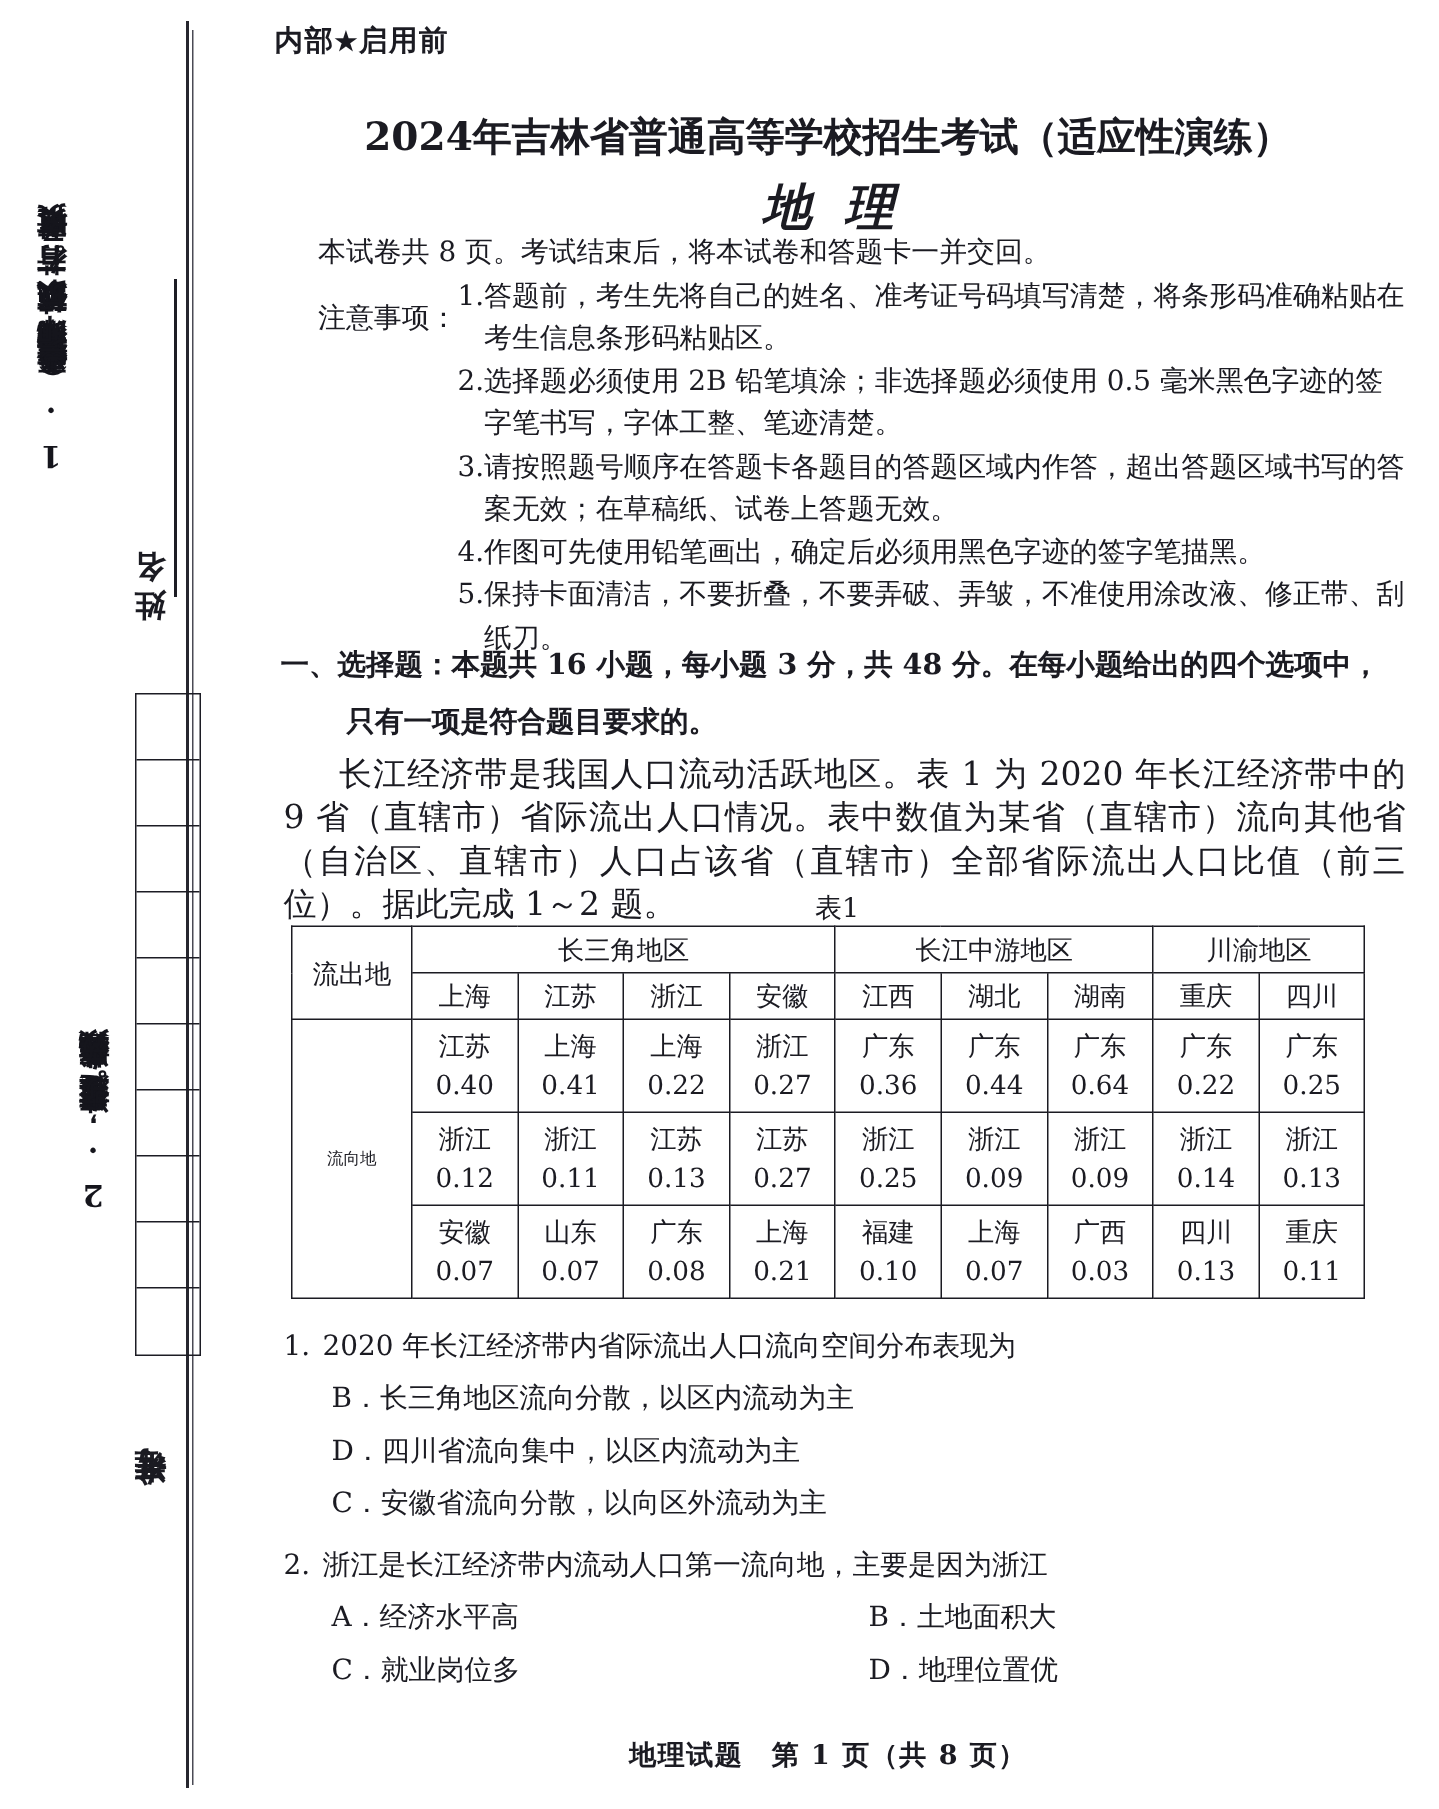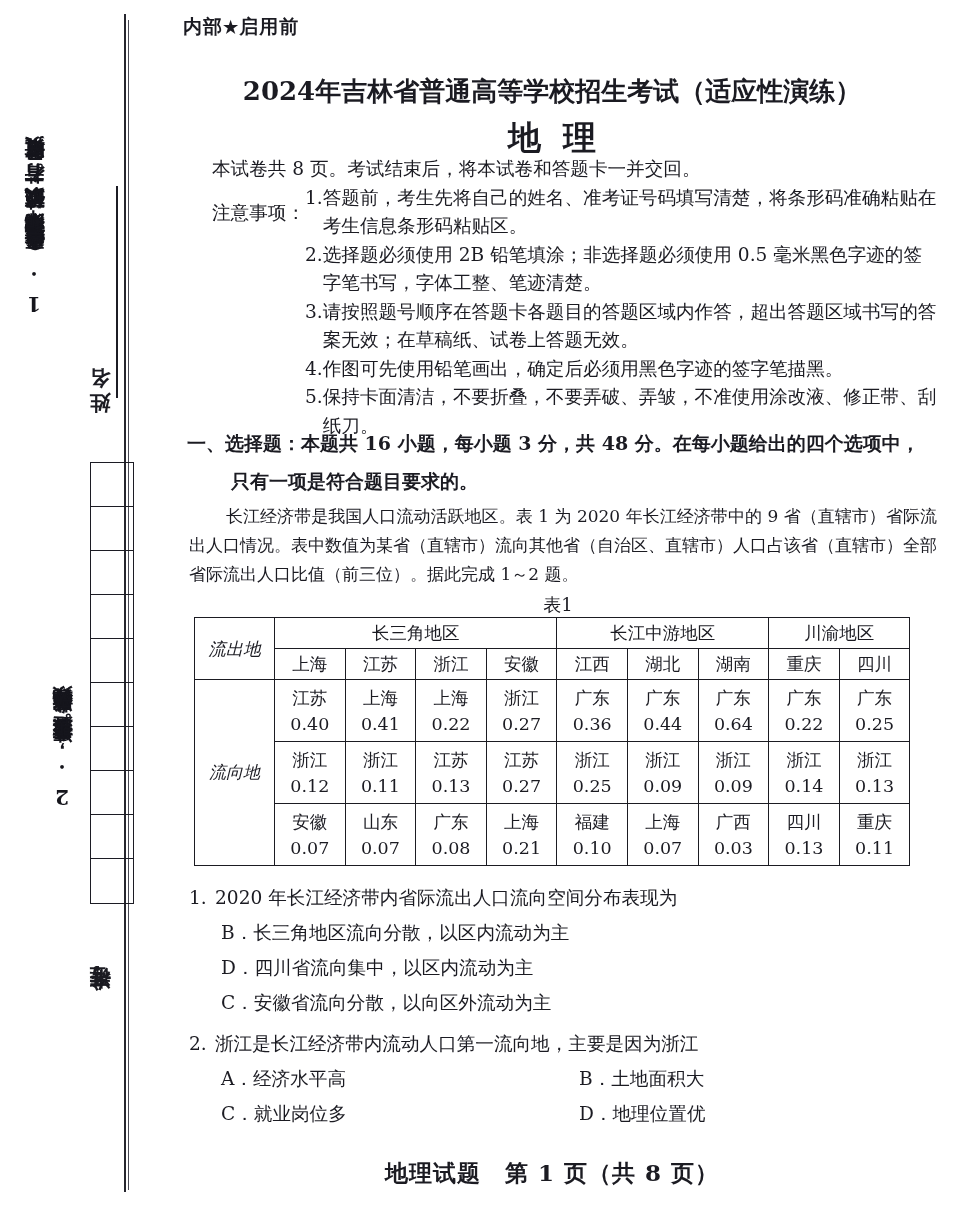--- a/index.html
+++ b/index.html
@@ -121,20 +121,21 @@
     letter-spacing: 0px;
   }
   #subject-title {
     position: absolute;
     left: 0; right: 0; top: 116px;
     text-align: center;
     font-size: 33px;
     font-weight: 700;
     letter-spacing: 22px;
     text-indent: 22px;
+    font-style: italic;
   }
 
   #notice-block {
     position: absolute;
     left: 67px; right: 22px; top: 155px;
     font-size: 18.6px;
     line-height: 28.5px;
   }
   #notice-block .lead { display: block; }
   .notice-row { display: flex; }
@@ -152,21 +153,21 @@
     line-height: 38px;
   }
   #section-heading .cont {
     display: block;
     padding-left: 44px;
   }
 
   #passage {
     position: absolute;
     left: 44px; right: 22px; top: 502px;
-    font-size: 17px;
+    font-size: 22px;
     line-height: 29px;
     text-indent: 37px;
     text-align: justify;
   }
 
   #table-caption {
     position: absolute;
     left: 12px; right: 0; top: 593px;
     text-align: center;
     font-size: 18px;
@@ -189,23 +190,23 @@
     text-align: center;
     font-weight: 400;
     padding: 0;
     vertical-align: middle;
   }
   table.exam-table .grouphdr { height: 31px; }
   table.exam-table .colhdr  { height: 31px; }
   table.exam-table .datacell { height: 62px; line-height: 26px; }
   table.exam-table .datacell .place { display: block; }
   table.exam-table .datacell .val { display: block; }
-  table.exam-table .rowlabel { width: 80px; font-style: italic; }
+  table.exam-table .rowlabel { width: 80px; }
   td.outflow-label { font-size: 17.5px; }
-  td.inflow-label  { font-size: 17px; }
+  td.inflow-label  { font-size: 11px; }
 
   
   .question {
     position: absolute;
     left: 44px; right: 22px;
     font-size: 18.6px;
     line-height: 35px;
   }
   #question-1 { top: 880px; }
   #question-2 { top: 1026px; }
@@ -214,21 +215,21 @@
   .q-stem .q-text { flex: 1 1 auto; }
   .opt-list { padding-left: 32px; }
   .opt { display: block; }
   .opt-row { display: flex; }
   .opt-row .opt { flex: 0 0 50%; }
 
   #footer {
     position: absolute;
     left: 0; right: 0; top: 1158px;
     text-align: center;
-    font-size: 23px;
+    font-size: 18px;
     font-weight: 700;
     letter-spacing: 1px;
   }
 </style>
 </head>
 <body>
 
 <div id="seal-strip">
   <div class="seal-rule" id="seal-rule-outer"></div>
   <div class="seal-rule" id="seal-rule-inner"></div>

